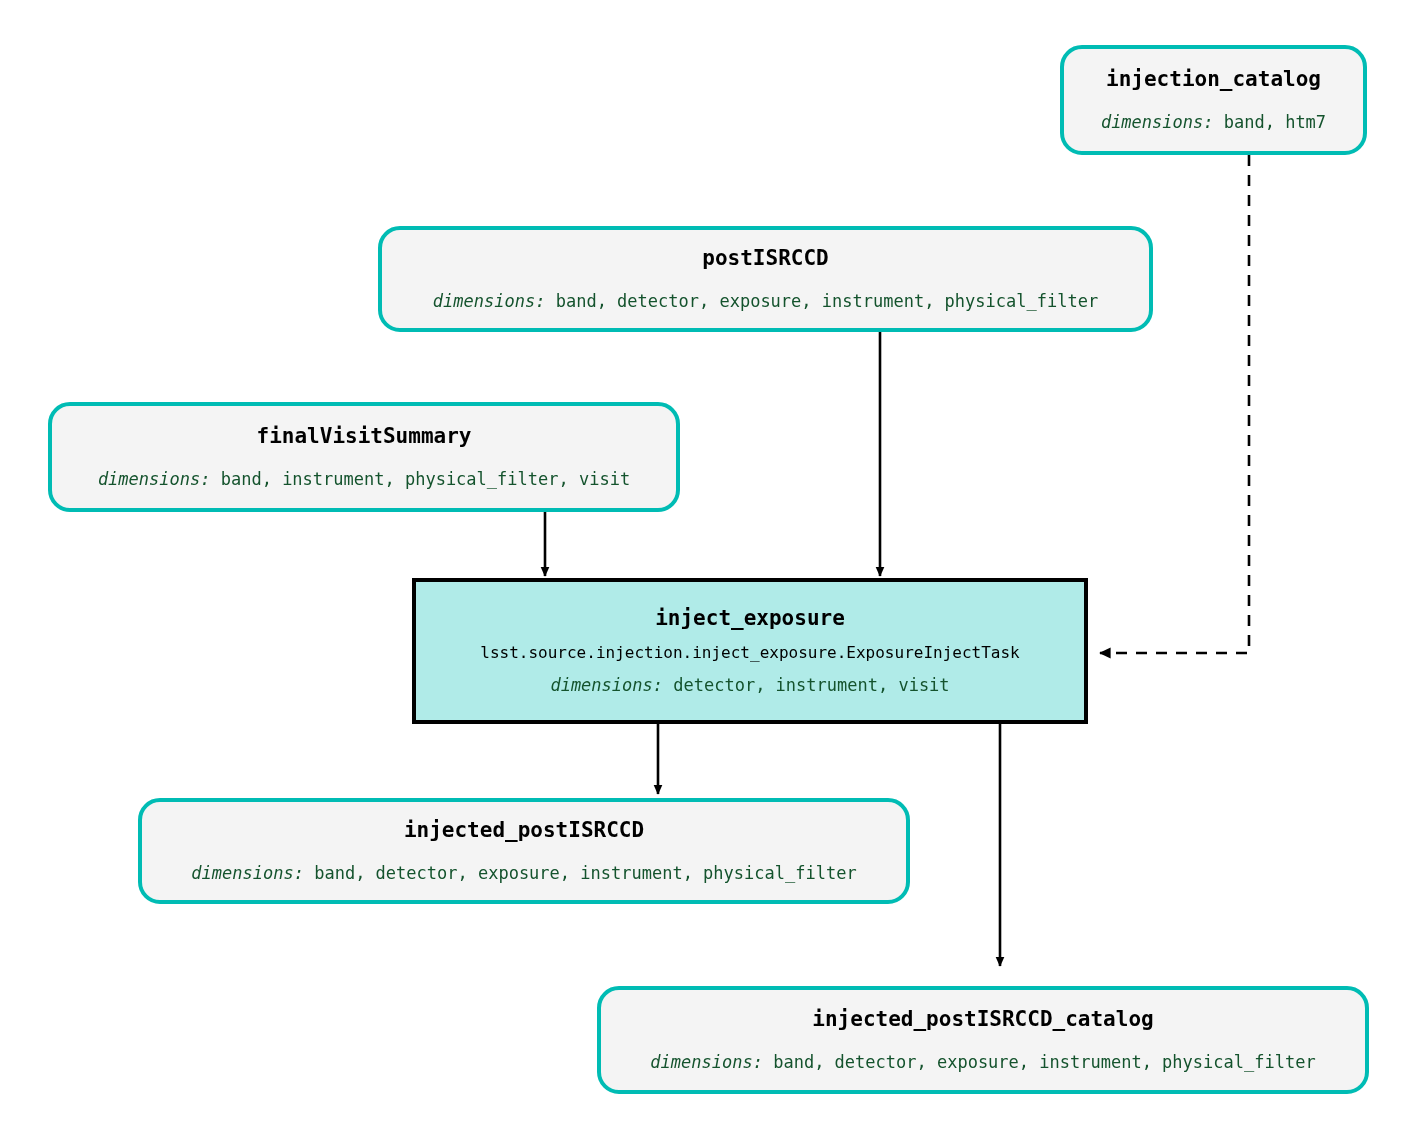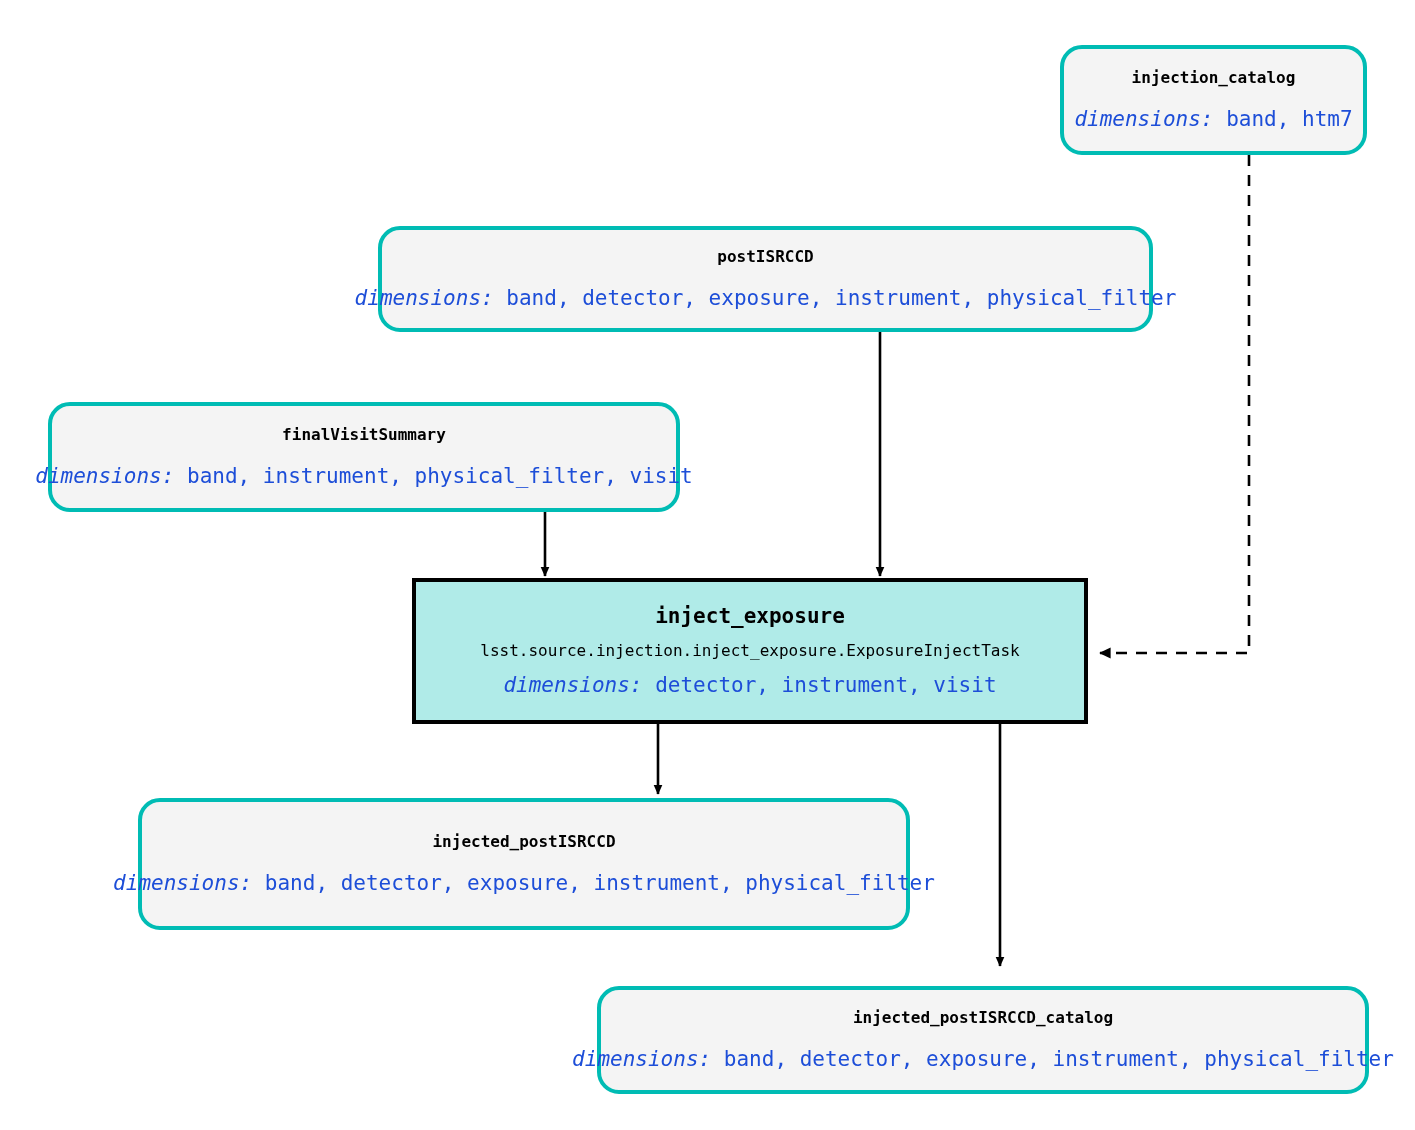--- a/index.html
+++ b/index.html
@@ -39,32 +39,32 @@
     border: 4px solid #00bcb4;
     border-radius: 22px;
   }
   .node.task {
     background: #b0ebe8;
     border: 4px solid #000000;
     border-radius: 0;
   }
   .node-title {
     font-weight: bold;
-    font-size: 16px;
+    font-size: 21px;
     letter-spacing: 0px;
     color: #000000;
     line-height: 1.1;
     white-space: nowrap;
   }
   .node.task .node-title {
     font-size: 21px;
   }
   .node-dims {
-    font-size: 21px;
-    color: #1d4ed8;
+    font-size: 17px;
+    color: #14532d;
     line-height: 1.1;
     white-space: nowrap;
   }
   .node-dims .dimlabel {
     font-style: italic;
   }
   .node-class {
     font-size: 16px;
     color: #000000;
     line-height: 1.1;
@@ -130,21 +130,21 @@
 
   <div class="node dataset" style="left:48px; top:402px; width:632px; height:110px;">
     <div class="node-title">finalVisitSummary</div>
     <div class="sp-title-dims"></div>
     <div class="node-dims">
       <span class="dimlabel">dimensions:</span>
       <span>band, instrument, physical_filter, visit</span>
     </div>
   </div>
 
-  <div class="node dataset" style="left:138px; top:798px; width:772px; height:132px;">
+  <div class="node dataset" style="left:138px; top:798px; width:772px; height:106px;">
     <div class="node-title">injected_postISRCCD</div>
     <div class="sp-title-dims"></div>
     <div class="node-dims">
       <span class="dimlabel">dimensions:</span>
       <span>band, detector, exposure, instrument, physical_filter</span>
     </div>
   </div>
 
   <div class="node dataset" style="left:597px; top:975px; width:772px; height:108px;margin-top:11px;">
     <div class="node-title">injected_postISRCCD_catalog</div>

